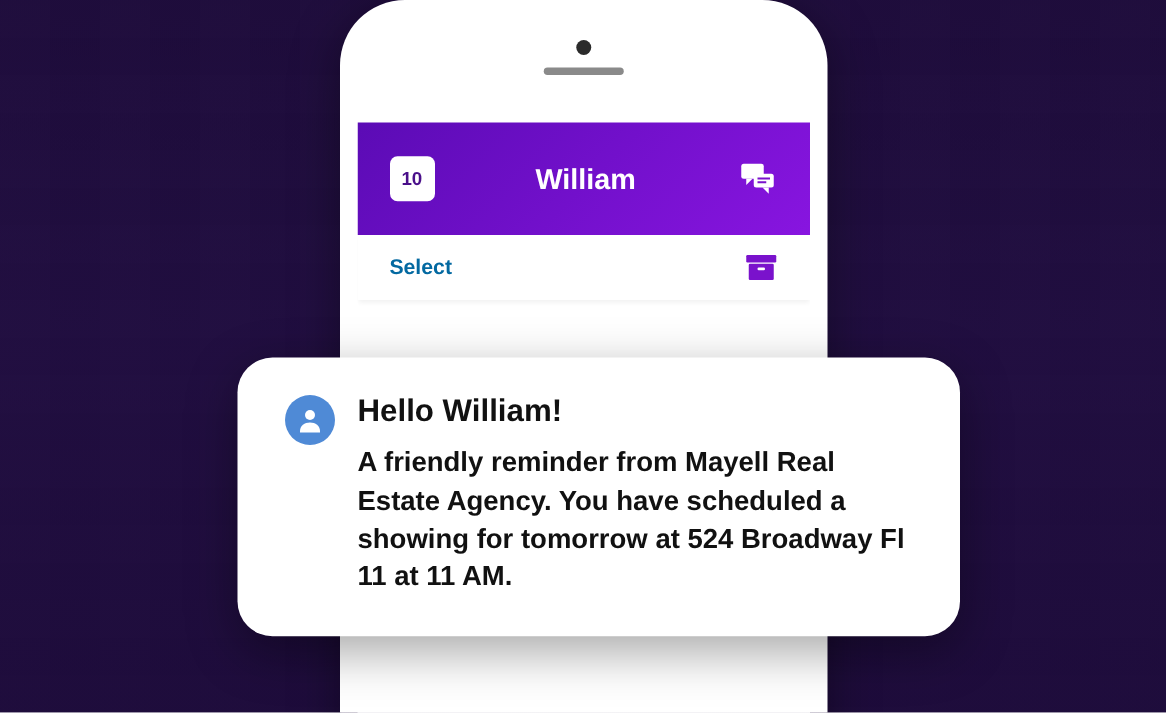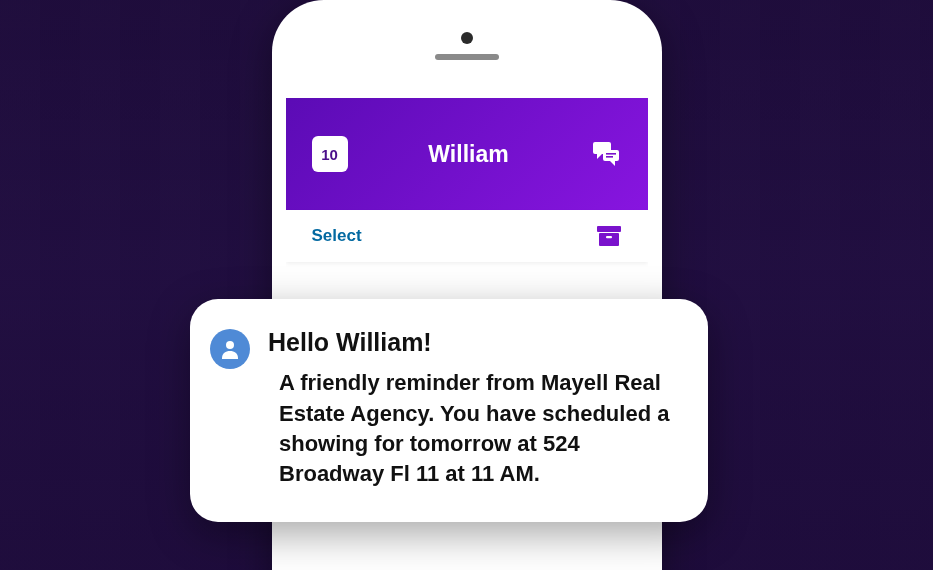--- a/index.html
+++ b/index.html
@@ -67,21 +67,21 @@
     }
     .screen {
       position: absolute;
       top: 84px;
       left: 0;
       right: 0;
       bottom: 0;
       background: #ffffff;
     }
     .app-header {
-      height: 112px;
+      height: 90px;
       background: linear-gradient(135deg, #5b0bb5 0%, #8815e0 100%);
       display: flex;
       align-items: center;
       justify-content: space-between;
       padding: 0 26px;
     }
     .badge {
       width: 36px;
       height: 36px;
       background: #ffffff;
@@ -118,25 +118,25 @@
       font-size: 17px;
       color: #0369a1;
     }
     .archive-icon {
       width: 26px;
       height: 24px;
     }
     .message-card {
       position: absolute;
       left: 190px;
-      top: 299px;
-      width: 518px;
+      top: 286px;
+      width: 578px;
       background: #ffffff;
       border-radius: 28px;
-      padding: 28px 34px 32px 20px;
+      padding: 28px 34px 32px 38px;
       box-shadow: 0 12px 40px rgba(0,0,0,0.35);
       display: flex;
       gap: 18px;
     }
     .avatar {
       flex: 0 0 40px;
       width: 40px;
       height: 40px;
       border-radius: 50%;
       background: #4f8ad6;
@@ -152,21 +152,20 @@
       font-size: 25px;
       color: #111111;
       margin-bottom: 10px;
       line-height: 1.25;
     }
     .msg-body {
       font-weight: 700;
       font-size: 22px;
       color: #111111;
       line-height: 1.38;
-      margin-left: 11px;
     }
   </style>
 </head>
 <body>
 
 <div class="background">
   <div class="bg-overlay"></div>
 </div>
 
 <div class="phone">

